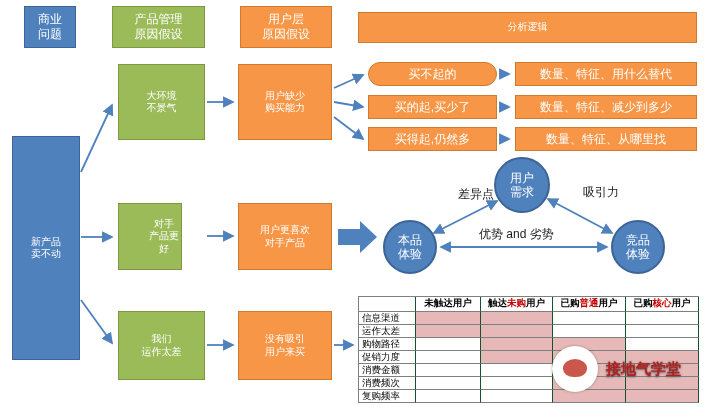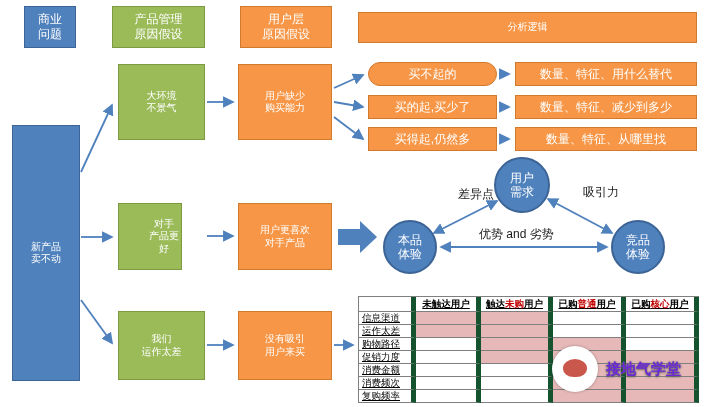--- a/index.html
+++ b/index.html
@@ -24,40 +24,40 @@
     text-align: center; white-space: pre-line; font-size: 12px; line-height: 1.2;
     box-sizing: border-box;
   }
   .edge-label { position: absolute; color: #1a1a1a; font-size: 12px; }
   .tbl {
     position: absolute; left: 358px; top: 296px; width: 340px;
     border-top: 1px solid #7f7f7f; border-left: 1px solid #7f7f7f; background: #ffffff;
   }
   .tr { display: grid; grid-template-columns: 57px 65px 72px 73px 73px; }
   .th, .cell {
-    border-right: 5px solid #14532d; border-bottom: 1px solid #7f7f7f;
-    display: flex; align-items: center; justify-content: center;
-    background: #ffffff; box-sizing: border-box; overflow: hidden; text-decoration: underline;
+    border-right: 1px solid #14532d; border-bottom: 1px solid #7f7f7f;
+    display: flex; align-items: flex-start; justify-content: center;
+    background: #ffffff; box-sizing: border-box; overflow: hidden;
   }
   .th { height: 15px; font-size: 9.5px; font-weight: bold; color: #000; }
   .cell { height: 13px; font-size: 9.5px; color: #000; }
   .rowlabel { justify-content: flex-start; padding-left: 3px; }
   .hl { background: #e6b9b8; }
   .em { color: #c00000; }
   .watermark { position: absolute; left: 552px; top: 346px; display: flex; align-items: center; gap: 8px; z-index: 5; }
   .wm-logo {
     width: 46px; height: 46px; border-radius: 50%; background: #ffffff;
     box-shadow: 0 0 3px rgba(0,0,0,0.3); position: relative;
   }
   .wm-logo::after {
     content: ""; position: absolute; left: 11px; top: 13px; width: 24px; height: 18px;
     border-radius: 50% 50% 45% 45%; background: #c0392b; opacity: 0.85;
   }
   .wm-text {
-    color: #6d28d9; font-size: 15px; font-weight: bold;
+    color: #b91c1c; font-size: 15px; font-weight: bold;
     text-shadow: 0 1px 2px rgba(90,90,90,0.95), 0 0 2px rgba(120,120,120,0.9);
   }
 </style>
 </head>
 <body>
 
 <div class="stage">
 
   <svg class="overlay" width="704" height="407">
     <defs>
@@ -87,21 +87,21 @@
   </svg>
 
   <div class="box blue f12" style="left:24px;  top:6px;  width:52px;  height:42px;">商业
 问题</div>
   <div class="box green f12" style="left:112px; top:6px;  width:93px;  height:42px;">产品管理
 原因假设</div>
   <div class="box orange f12" style="left:240px; top:6px;  width:92px;  height:42px;">用户层
 原因假设</div>
   <div class="box orange f13" style="left:358px; top:12px; width:339px; height:31px;">分析逻辑</div>
 
-  <div class="box blue f13" style="left:12px; top:125px; width:68px; height:256px;">新产品
+  <div class="box blue f13" style="left:12px; top:136px; width:68px; height:224px;">新产品
 卖不动</div>
 
   <div class="box green f13" style="left:118px; top:64px;  width:87px; height:76px;">大环境
 不景气</div>
   <div class="box green f13" style="left:118px; top:203px; width:64px; height:67px;padding-left:28px;">对手
 产品更好</div>
   <div class="box green f13" style="left:118px; top:311px; width:87px; height:69px;">我们
 运作太差</div>
 
   <div class="box orange f13" style="left:238px; top:64px;  width:94px; height:76px;">用户缺少

